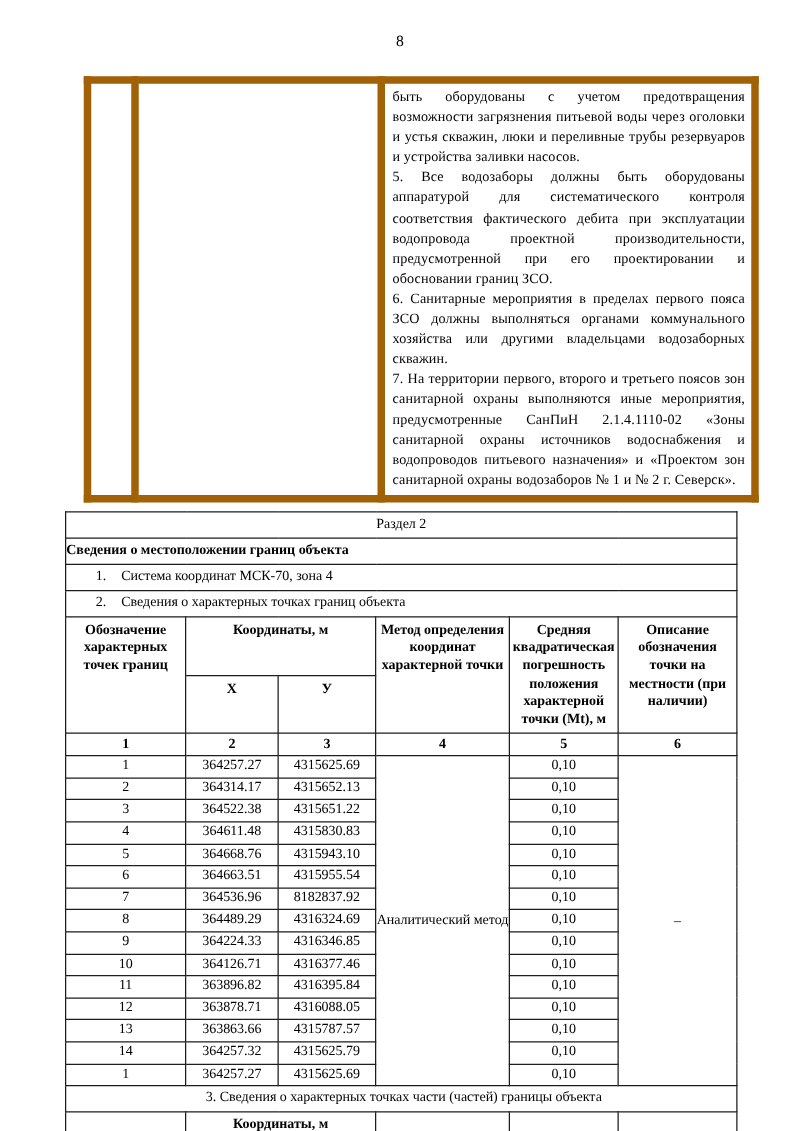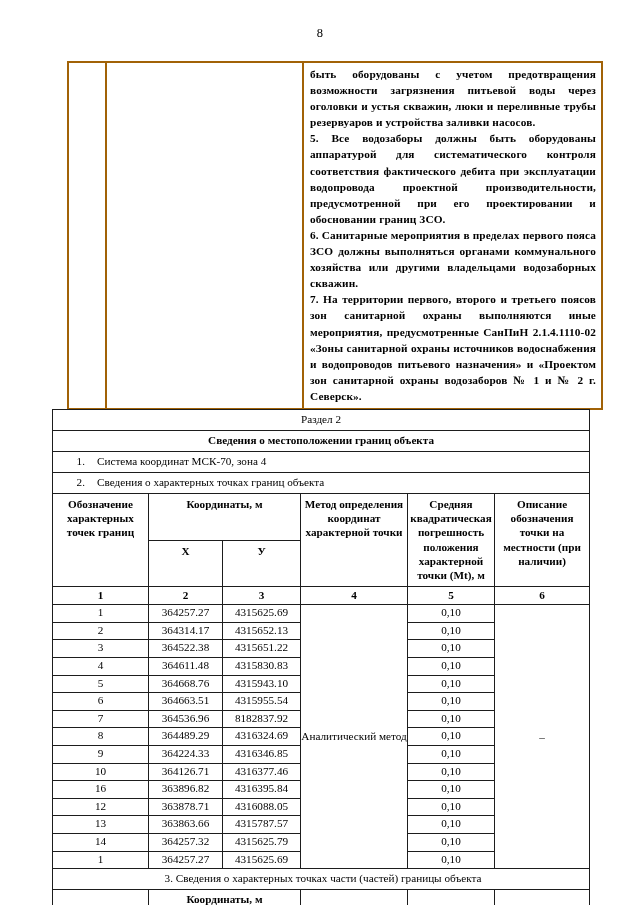--- a/index.html
+++ b/index.html
@@ -49,22 +49,21 @@
   }
 
   
   .tbl-continuation {
     position: absolute;
     left: 67px;
     top: 61px;
     width: 534px;
   }
   .tbl-continuation td {
-    border: 2px solid #a16207;
-    font-weight: bold;
+    border: 6px solid #a16207;
   }
   .c-narrow { width: 38px; }
   .c-mid    { width: 197px; }
   .c-text   { width: 299px; }
 
   .justify-block {
     text-align: justify;
     text-align-last: left;
     hyphens: none;
     font-size: 11.3px;
@@ -93,21 +92,21 @@
     font-size: 11.2px;
   }
   .sec-title {
     text-align: center;
     font-weight: normal;
     font-size: 11.6px;
     line-height: 15px;
     padding: 2px 0 3px 0;
   }
   .sec-subtitle {
-    text-align: center;
+    text-align: left;
     font-weight: bold;
     font-size: 11.6px;
     line-height: 15px;
     padding: 2px 0 3px 0;
   }
   .numbered-line {
     text-align: left;
     font-size: 11.4px;
     line-height: 15px;
     padding: 2px 0 3px 0;
@@ -311,21 +310,21 @@
         <td class="cell">4316346.85</td>
         <td class="cell">0,10</td>
       </tr>
       <tr>
         <td class="cell">10</td>
         <td class="cell">364126.71</td>
         <td class="cell">4316377.46</td>
         <td class="cell">0,10</td>
       </tr>
       <tr>
-        <td class="cell">16</td>
+        <td class="cell">11</td>
         <td class="cell">363896.82</td>
         <td class="cell">4316395.84</td>
         <td class="cell">0,10</td>
       </tr>
       <tr>
         <td class="cell">12</td>
         <td class="cell">363878.71</td>
         <td class="cell">4316088.05</td>
         <td class="cell">0,10</td>
       </tr>

